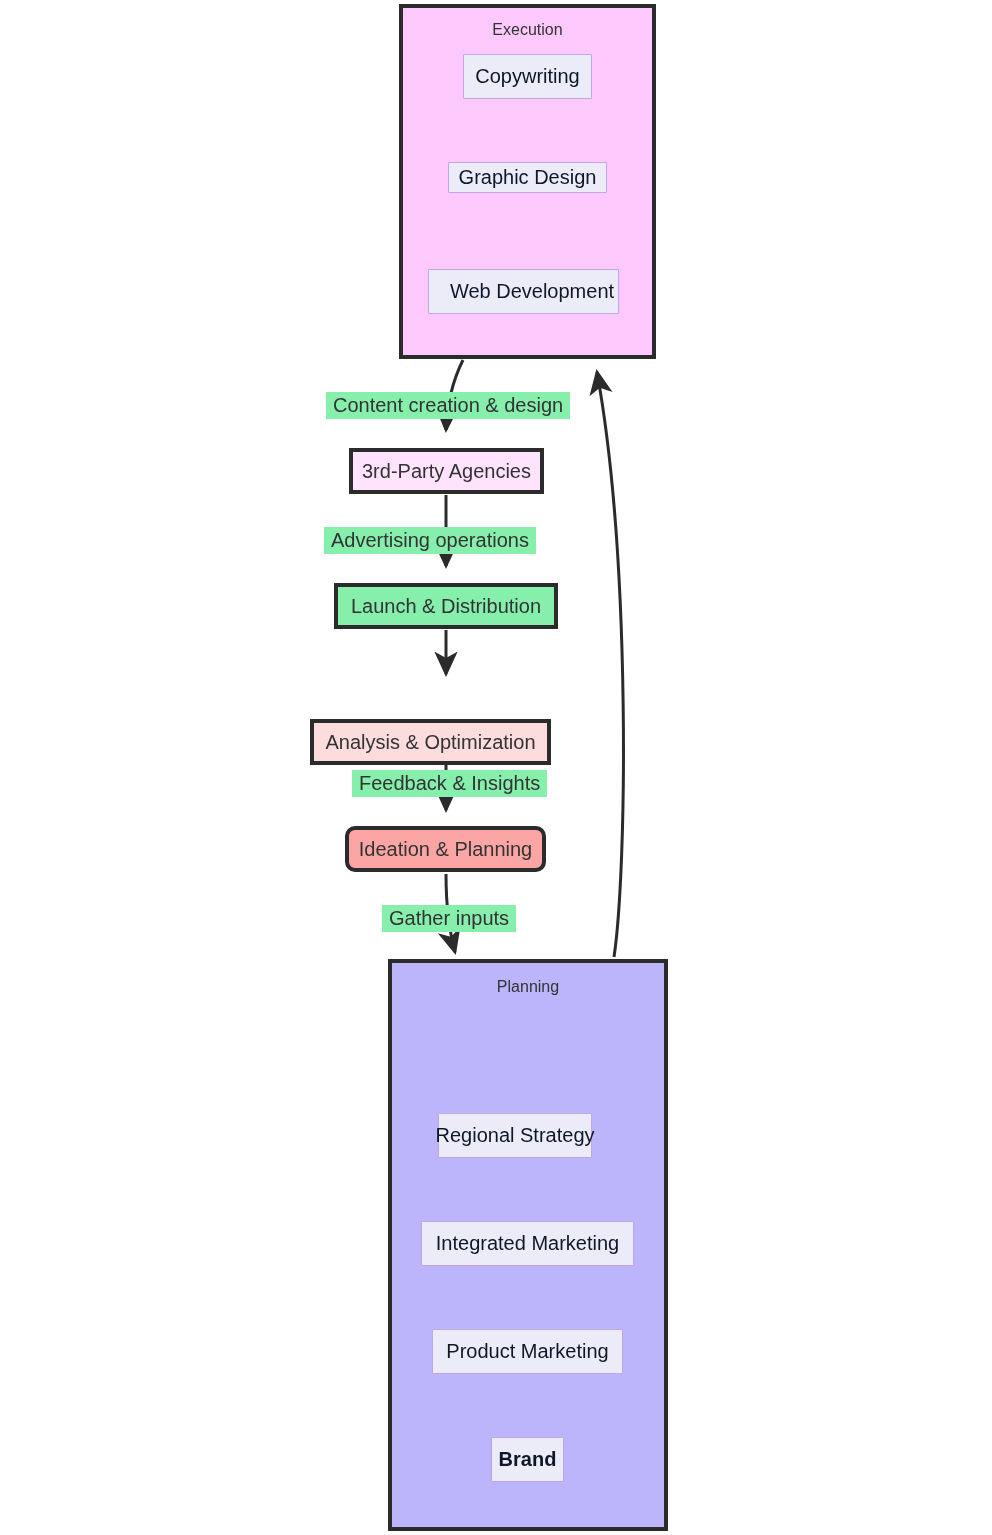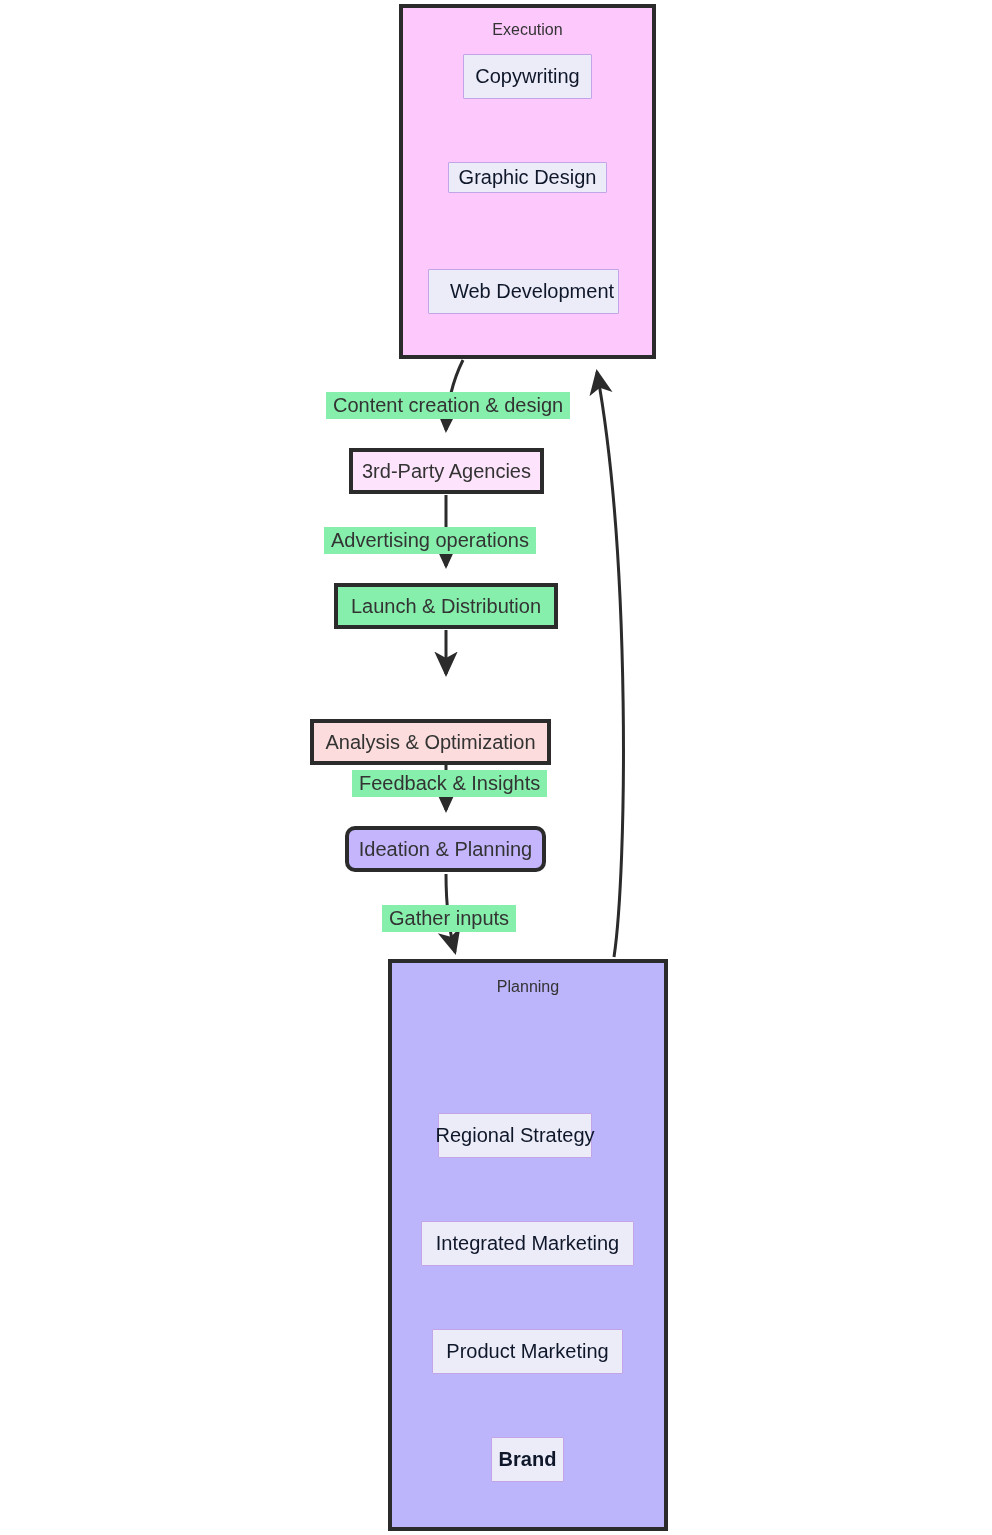--- a/index.html
+++ b/index.html
@@ -152,21 +152,21 @@
   <div class="flow-node" id="node-third-party-agencies" style="left:349px; top:448px; width:195px; height:46px; background:#fde3fb;">3rd-Party Agencies</div>
 
   <div class="edge-label" style="left:324px; top:527px;">Advertising operations</div>
 
   <div class="flow-node" id="node-launch-distribution" style="left:334px; top:583px; width:224px; height:46px; background:#86efac;">Launch &amp; Distribution</div>
 
   <div class="flow-node" id="node-analysis-optimization" style="left:310px; top:691px; width:241px; height:46px; background:#fcdcdc;margin-top:28px;">Analysis &amp; Optimization</div>
 
   <div class="edge-label" style="left:352px; top:770px;">Feedback &amp; Insights</div>
 
-  <div class="flow-node rounded" id="node-ideation-planning" style="left:345px; top:826px; width:201px; height:46px; background:#c4b5fd;">Ideation &amp; Planning</div>
+  <div class="flow-node rounded" id="node-ideation-planning" style="left:345px; top:826px; width:201px; height:46px; background:#fca5a5;">Ideation &amp; Planning</div>
 
   <div class="edge-label" style="left:382px; top:905px;">Gather inputs</div>
 
   <div class="subgraph" id="subgraph-planning">
     <div class="subgraph-title">Planning</div>
   </div>
 
 
   <div class="inner-node" id="node-regional-strategy" style="left:438px; top:1113px; width:154px; height:45px;">Regional Strategy</div>
 

